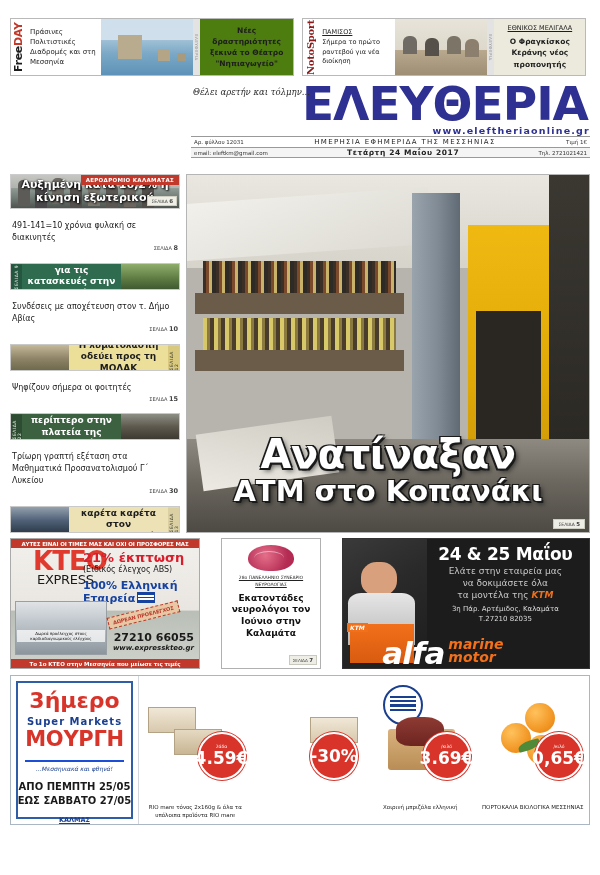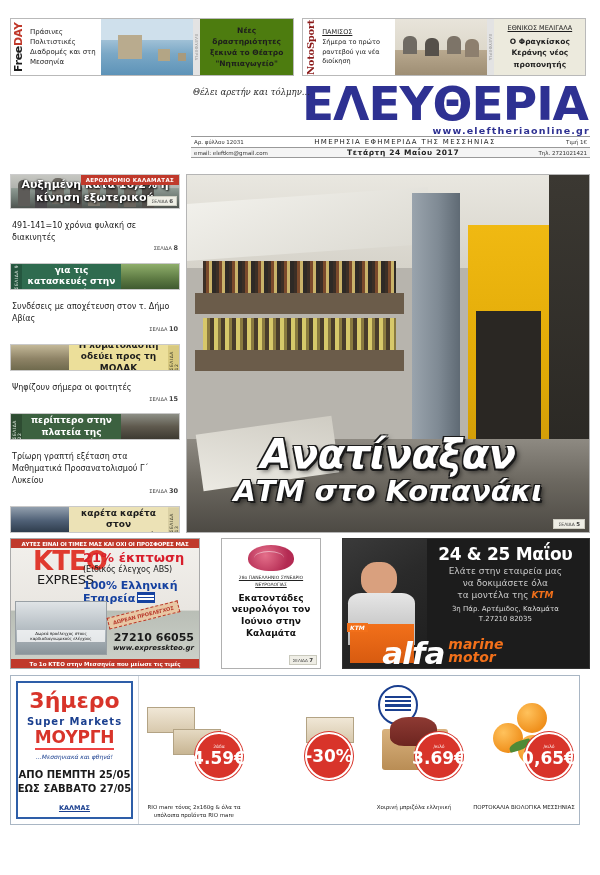--- a/index.html
+++ b/index.html
@@ -171,21 +171,21 @@
     background: linear-gradient(#f0b912, #e0a906 60%, #c9960a); }
   .mp-atm-hole { position: absolute; left: 72%; top: 38%; width: 16%; height: 40%;
     background: #2a2723; }
   .mp-dark-right { position: absolute; left: 90%; top: 0; width: 10%; height: 100%;
     background: linear-gradient(#3b3832,#262420); }
   .mp-debris { position: absolute; left: 0; bottom: 0; width: 100%; height: 26%;
     background: linear-gradient(#8e8a82, #6c6860 45%, #4d4a44); }
   .mp-panel { position: absolute; left: 3%; bottom: 14%; width: 34%; height: 16%;
     background: linear-gradient(20deg,#eceae3,#cfccc3); transform: rotate(-8deg); }
 
-  .headline-area { position: absolute; left: 0; right: 0; bottom: 26px; padding: 0 8px; font-style: italic; }
+  .headline-area { position: absolute; left: 0; right: 0; bottom: 26px; padding: 0 8px; }
   .headline1 {
     font-size: 40px; font-weight: bold; color: #fff; line-height: 0.98;
     text-shadow: 2px 2px 0 #1a1a1a, -1.5px -1.5px 0 #1a1a1a, 1.5px -1.5px 0 #1a1a1a,
                  -1.5px 1.5px 0 #1a1a1a, 3px 3px 5px rgba(0,0,0,.6);
     text-align: center; letter-spacing: -0.5px;
   }
   .headline2 {
     font-size: 29px; font-weight: bold; color: #fff; line-height: 1.05;
     text-shadow: 2px 2px 0 #1a1a1a, -1.2px -1.2px 0 #1a1a1a, 1.2px -1.2px 0 #1a1a1a,
                  -1.2px 1.2px 0 #1a1a1a, 3px 3px 5px rgba(0,0,0,.6);
@@ -260,30 +260,30 @@
   .ktm-lines .ktmlogo { color: #f2701a; font-weight: bold; font-style: italic; }
   .ktm-addr { font-size: 7px; color: #dcdcdc; line-height: 1.4; margin-top: 3px; }
   .ktm-bottom { position: absolute; left: 16%; right: 2%; bottom: 2px; display: flex; align-items: flex-end; }
   .alfa { font-size: 31px; font-weight: bold; color: #fff; font-style: italic; line-height: 0.85; letter-spacing: -1px; }
   .marine { color: #f2701a; font-size: 14px; font-weight: bold; font-style: italic; line-height: 0.88;
     margin-left: 4px; margin-bottom: 3px; }
   .ktm-badge { position: absolute; left: 4px; bottom: 36px; background: #f2701a; color: #fff;
     font-size: 6px; font-weight: bold; font-style: italic; padding: 1px 3px; }
 
   
-  .sm-ad { margin: 6px 20px 0 10px; border: 1px solid #a9b6c4; height: 150px; display: flex;
+  .sm-ad { margin: 6px 10px 0 10px; border: 1px solid #a9b6c4; height: 150px; display: flex;
     background: #fff; position: relative; }
   .sm-left { flex: 0 0 128px; border-right: 1px solid #d3d8de; padding: 6px 4px; text-align: center;
     background: #fff; position: relative; }
   .sm-left::before { content: ""; position: absolute; inset: 5px; border: 2px solid #2e5ea8; }
   .sm-3imero { font-size: 22px; font-weight: bold; color: #d8342a; line-height: 1; margin-top: 8px;
     position: relative; }
   .sm-super { font-size: 10px; font-weight: bold; color: #1a3f8f; letter-spacing: 1px; margin-top: 4px; position: relative; }
-  .sm-mourgi { font-size: 17px; font-weight: bold; color: #d8342a; letter-spacing: -0.3px; position: relative;
-    border-bottom: 2px solid #ef4444; display: inline-block; padding-bottom: 1px; }
+  .sm-mourgi { font-size: 21px; font-weight: bold; color: #d8342a; letter-spacing: -0.3px; position: relative;
+    border-bottom: 2px solid #1d4ed8; display: inline-block; padding-bottom: 9px; }
   .sm-slogan { font-size: 6px; font-style: italic; color: #1a3f8f; margin-top: 3px; position: relative; }
   .sm-dates { font-size: 10px; font-weight: bold; color: #1a1a1a; line-height: 1.4; margin-top: 8px; position: relative; }
   .sm-kalmas { font-size: 6.5px; font-weight: bold; color: #1a3f8f; margin-top: 8px; text-decoration: underline; position: relative; }
 
   .sm-products { flex: 1; display: flex; }
   .sm-prod { flex: 1; position: relative; display: flex; flex-direction: column;
     align-items: center; justify-content: flex-end; padding: 4px 2px 4px 2px; }
   .sm-prod .art { flex: 1 1 auto; width: 100%; position: relative; }
   .sm-caption { font-size: 5.5px; text-align: center; line-height: 1.45; color: #1a1a1a; margin-top: 2px; min-height: 16px; }
   .price-bubble {

